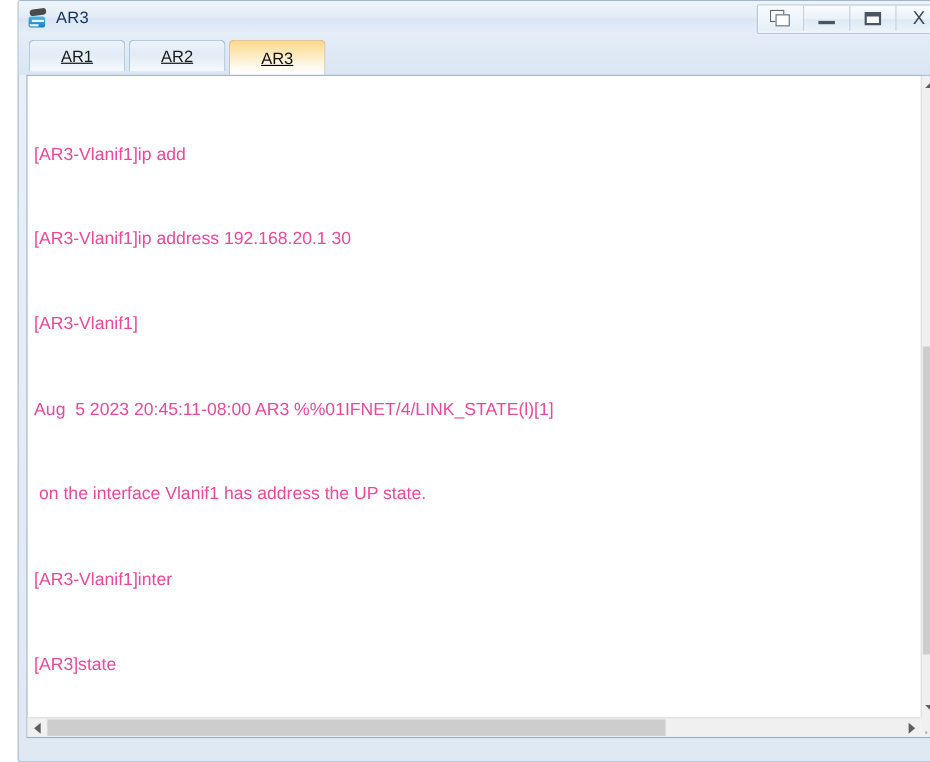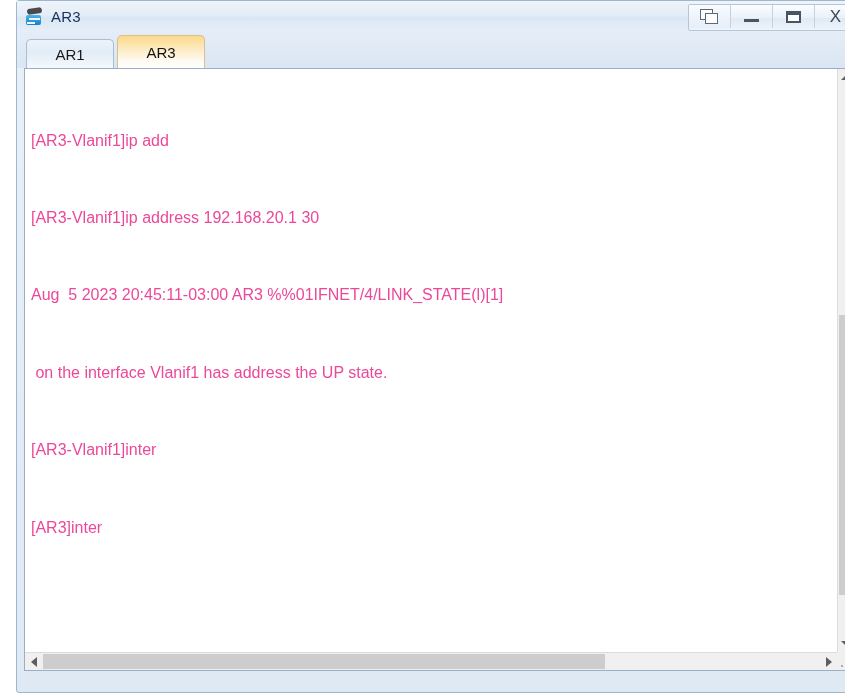--- a/index.html
+++ b/index.html
@@ -147,22 +147,23 @@
     position: absolute;
     left: 0; top: 31px;
     width: 845px;
     height: 36px;
     background: linear-gradient(to bottom,#e4edf7 0%,#dae6f3 100%);
   }
   .tabs {
     position: absolute;
     left: 9px; top: 4px;
     display: flex;
-    align-items: flex-end;
+    align-items: flex-start;
     height: 32px;
+    text-decoration: underline;
   }
   .tab {
     height: 29px;
     min-width: 88px;
     box-sizing: border-box;
     display: flex;
     align-items: center;
     justify-content: center;
     font-size: 15px;
     color: #1a1a1a;
@@ -324,35 +325,39 @@
         <span class="ic-close">X</span>
       </div>
     </div>
   </div>
 
   <div class="tabstrip">
     <div class="tabs">
       <div class="tab">
         <span>AR1</span>
       </div>
+      <div class="tab">
+        <span>AR2</span>
+      </div>
       <div class="tab active">
         <span>AR3</span>
       </div>
     </div>
   </div>
 
   <div class="term-frame">
 
     <div class="term-text">
       <div class="term-line">[AR3-Vlanif1]ip add</div>
       <div class="term-line">[AR3-Vlanif1]ip address 192.168.20.1 30</div>
-      <div class="term-line">Aug  5 2023 20:45:11-03:00 AR3 %%01IFNET/4/LINK_STATE(l)[1]</div>
+      <div class="term-line">[AR3-Vlanif1]</div>
+      <div class="term-line">Aug  5 2023 20:45:11-08:00 AR3 %%01IFNET/4/LINK_STATE(l)[1]</div>
       <div class="term-line"> on the interface Vlanif1 has address the UP state.</div>
       <div class="term-line">[AR3-Vlanif1]inter</div>
-      <div class="term-line">[AR3]inter</div>
+      <div class="term-line">[AR3]state</div>
       
       
       
       
       
       
       
       
       
       

